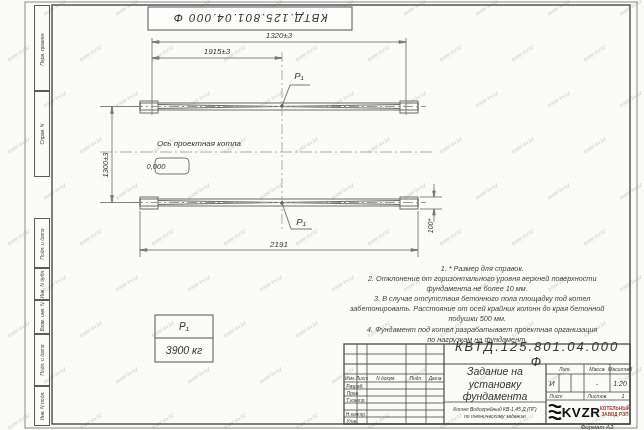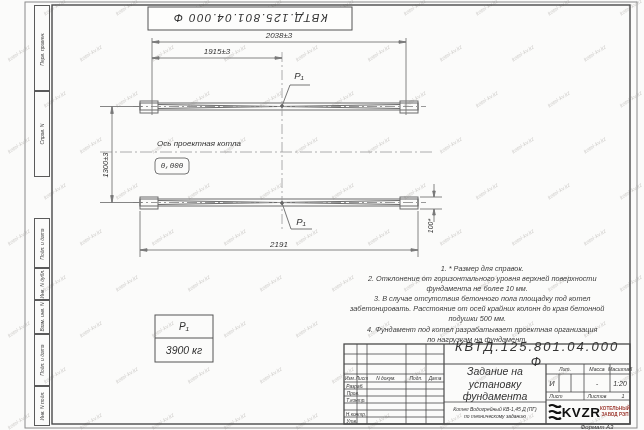--- a/index.html
+++ b/index.html
@@ -242,27 +242,27 @@
     </div>
   <div class="marginlabel" style="left:34px;top:333px;width:14px;height:52px;">
       <span>Подп. и дата</span>
     </div>
   <div class="marginlabel" style="left:34px;top:385px;width:14px;height:39px;">
       <span>Инв. N подл.</span>
     </div>
 
   <span class="t rot180" style="left:250px;top:18px;font-size:11.5px;letter-spacing:1.5px;">КВТД.125.801.04.000  Ф</span>
 
-  <span class="t" style="left:279px;top:35px;font-size:8px;">2038±3</span>
+  <span class="t" style="left:279px;top:35px;font-size:8px;">1320±3</span>
   <span class="t" style="left:217px;top:51px;font-size:8px;">1915±3</span>
   <span class="t rot90" style="left:105px;top:165px;font-size:7.5px;">1300±3</span>
   <span class="t" style="left:279px;top:244px;font-size:8px;">2191</span>
   <span class="t rot90" style="left:430px;top:226px;font-size:7px;">100*</span>
   <span class="t" style="left:199px;top:143px;font-size:8px;">Ось проектная котла</span>
-  <span class="t" style="left:172px;top:166px;font-size:7.5px;font-family:Liberation Mono, monospace;">0,000</span>
+  <span class="t" style="left:156px;top:166px;font-size:7.5px;">0,000</span>
   <span class="t" style="left:299px;top:75px;font-size:9.5px;">Р₁</span>
   <span class="t" style="left:301px;top:221px;font-size:9.5px;">Р₁</span>
 
   <span class="t" style="left:184px;top:326px;font-size:10px;">Р₁</span>
   <span class="t" style="left:184px;top:350px;font-size:10.5px;">3900 кг</span>
 
   <div class="t pre" style="left:350px;top:264px;transform:none;font-size:7.3px;line-height:10.1px;color:#3c3c3c;">     1. * Размер для справок.
      2. Отклонение от горизонтального уровня верхней поверхности
 фундамента не более 10 мм.
      3. В случае отсутствия бетонного пола площадку под котел

